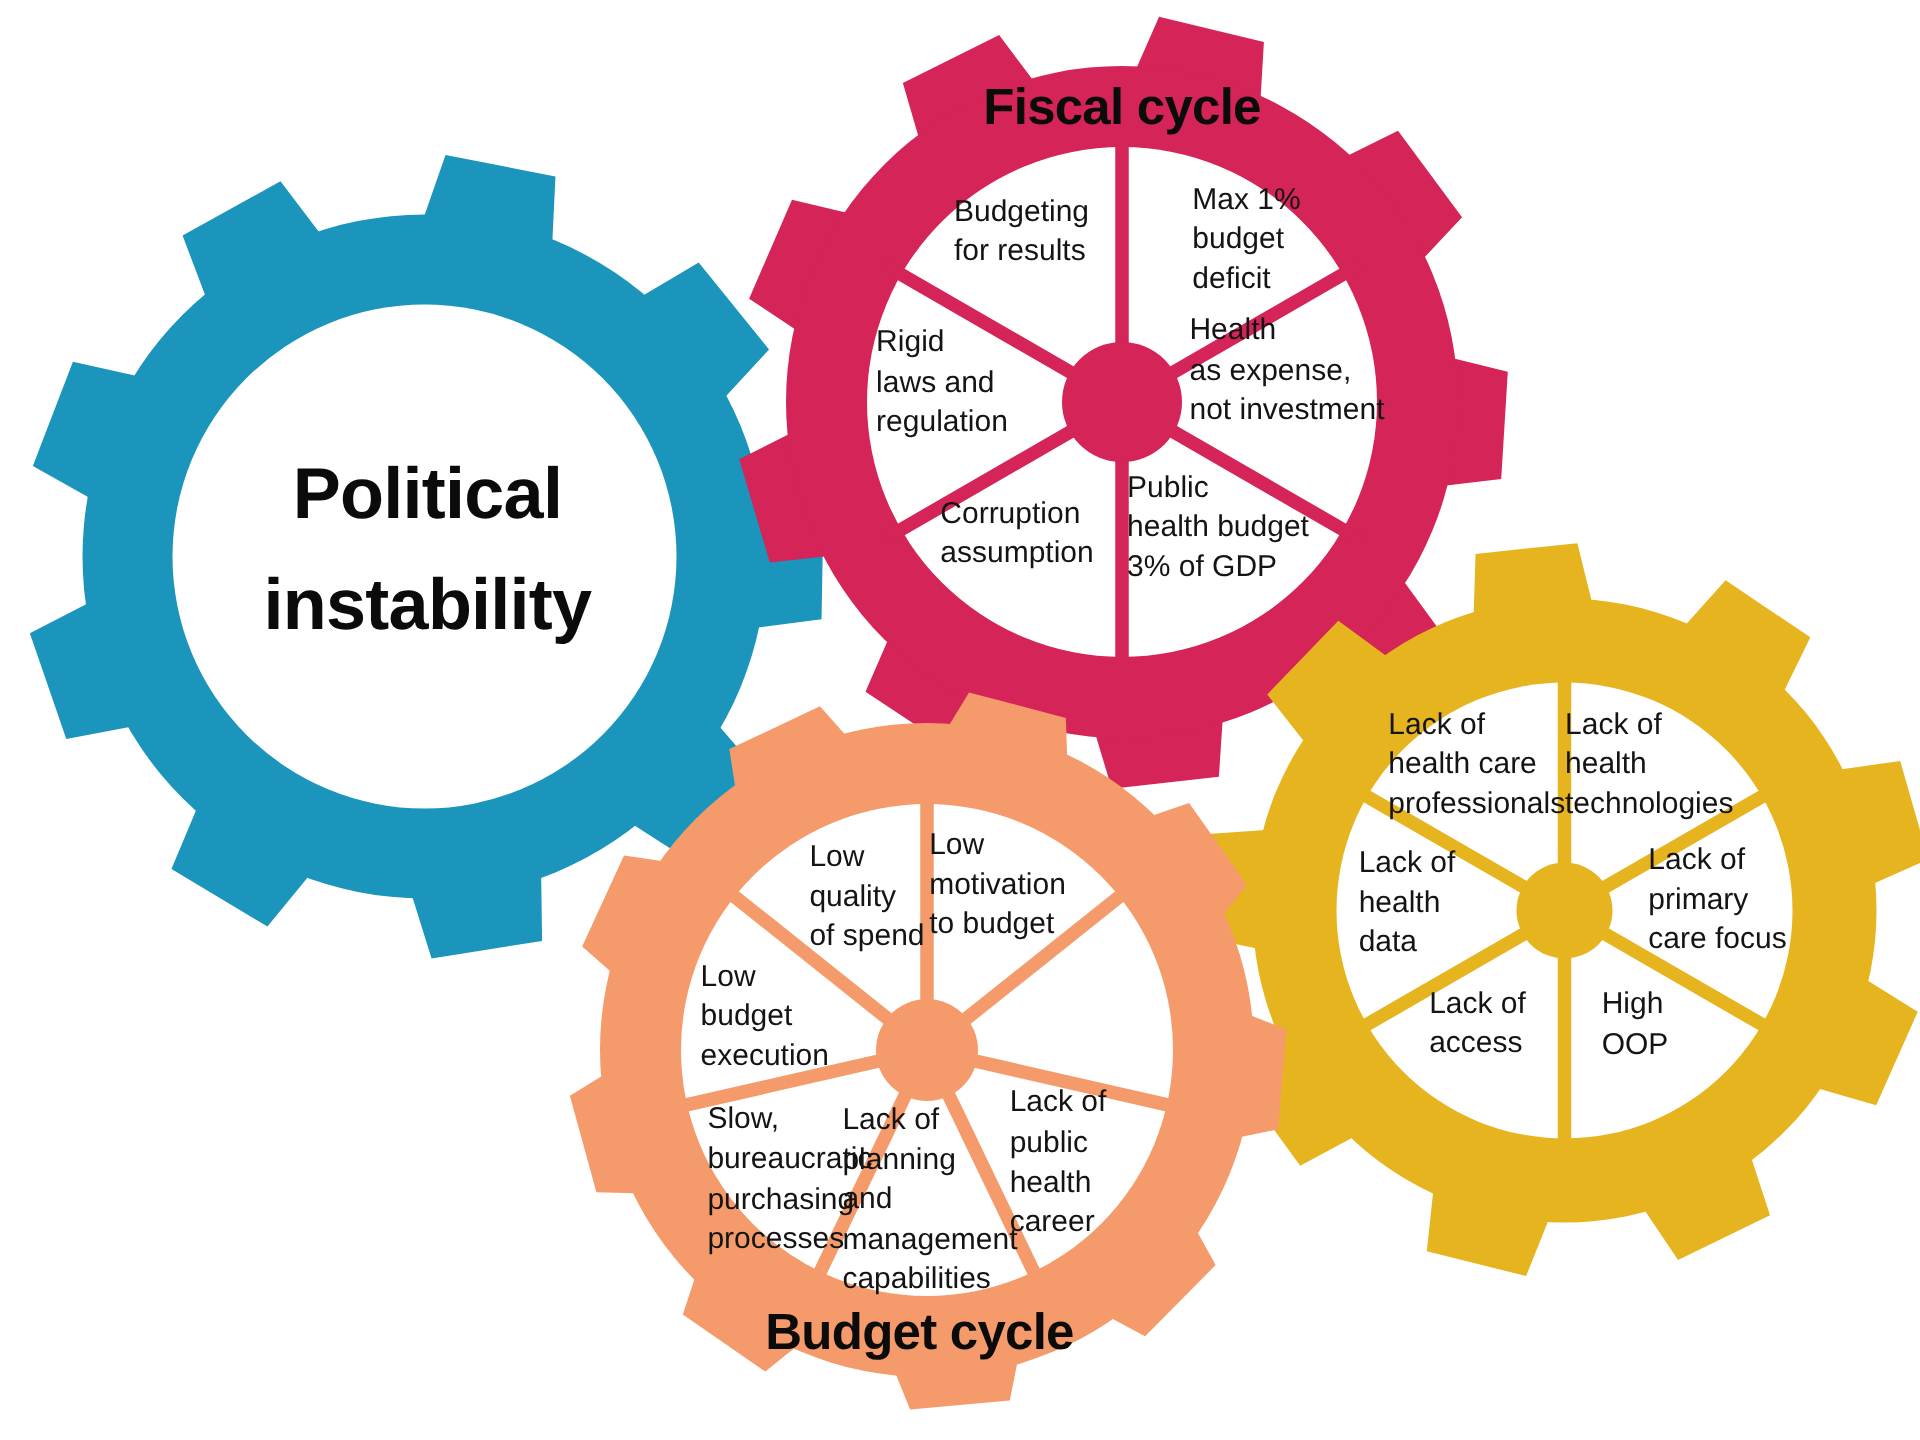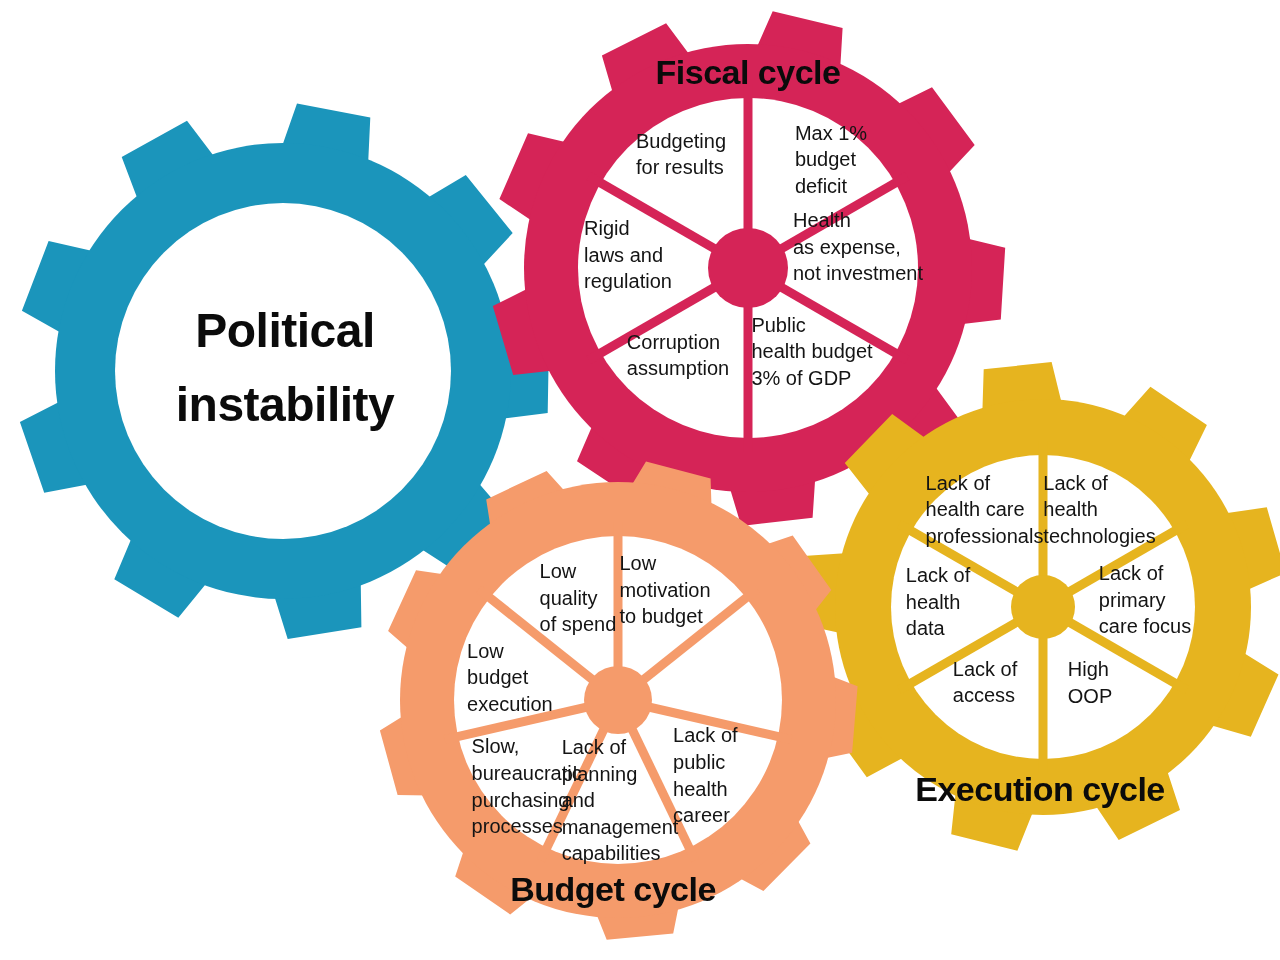--- a/index.html
+++ b/index.html
@@ -104,21 +104,20 @@
       <div class="seg-label" style="left: 526.653px; top: 786.454px;">Slow,
 bureaucratic
 purchasing
 processes</div>
       <div class="seg-label" style="left: 509.833px; top: 677.855px;">Low
 budget
 execution</div>
       <div class="seg-label" style="left: 577.971px; top: 598.191px;">Low
 quality
 of spend</div>
-      <div class="gear-title" style="left: 1040px; top: 789px; font-size: 34px;">Execution cycle</div>
       <div class="seg-label" style="left: 1099.5px; top: 509.799px;">Lack of
 health
 technologies</div>
       <div class="seg-label" style="left: 1145px; top: 600px;">Lack of
 primary
 care focus</div>
       <div class="seg-label" style="left: 1090px; top: 683px;">High
 OOP</div>
       <div class="seg-label" style="left: 985px; top: 682.674px;">Lack of
 access</div>

